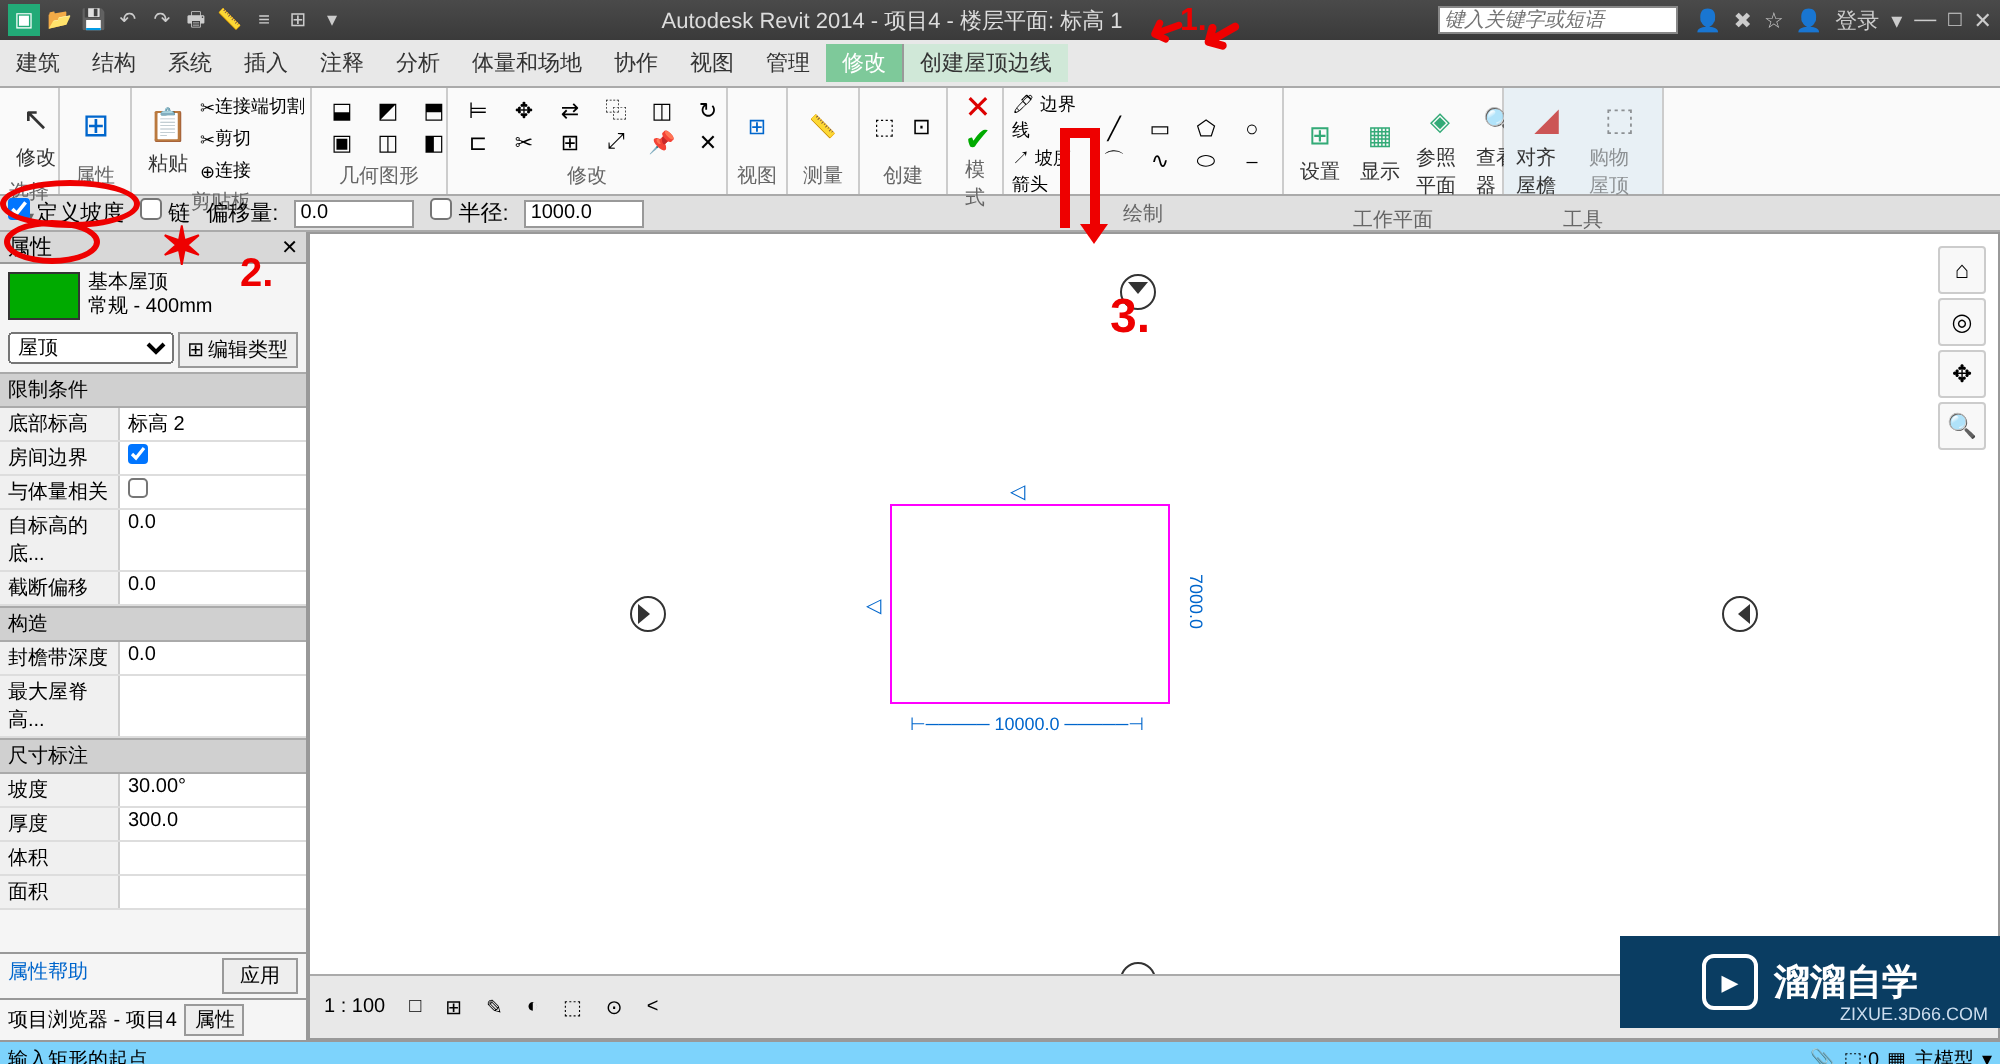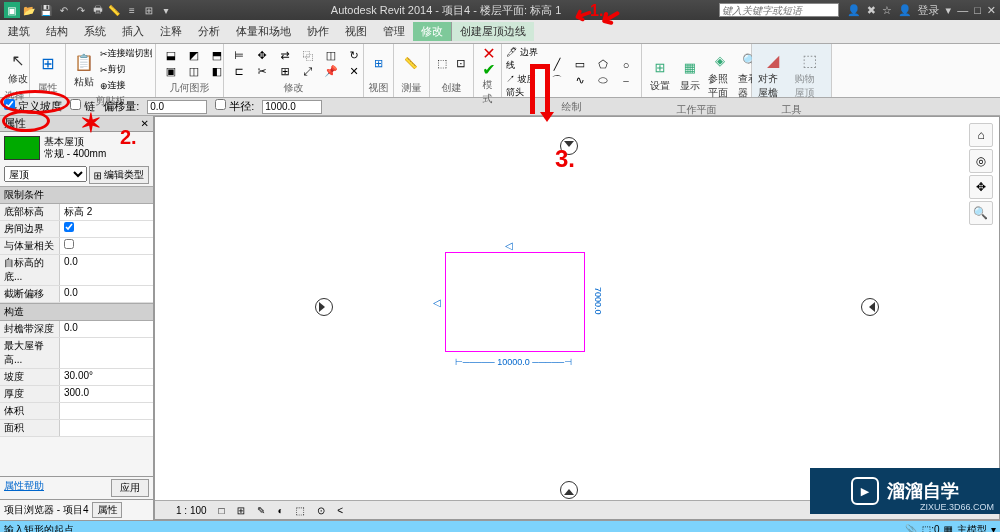--- a/index.html
+++ b/index.html
@@ -42,21 +42,21 @@
     .props-selector { display: flex; padding: 2px 4px; gap: 2px; }
     .props-selector select { flex: 1; font-size: 10px; height: 16px; }
     .props-selector .edit-type { font-size: 10px; padding: 1px 4px; border: 1px solid #999; background: #eee; display: flex; align-items: center; gap: 2px; }
     .props-table { flex: 1; overflow-y: auto; font-size: 10px; }
     .props-section { background: #d0d0d0; padding: 1px 4px; font-weight: normal; border-top: 1px solid #aaa; border-bottom: 1px solid #aaa; }
     .props-row { display: flex; border-bottom: 1px solid #ddd; }
     .props-row .label { width: 60px; padding: 1px 4px; background: #f0f0f0; border-right: 1px solid #ccc; }
     .props-row .value { flex: 1; padding: 1px 4px; background: #fff; }
     .props-row .value input[type="checkbox"] { width: 10px; height: 10px; }
     .props-footer { padding: 2px 4px; display: flex; gap: 4px; border-top: 1px solid #999; }
-    .props-footer .help { color: #06c; text-decoration: underline; font-size: 10px; }
+    .props-footer .help { color: #06c; font-size: 10px; }
     .props-footer .apply { margin-left: auto; font-size: 10px; padding: 1px 8px; border: 1px solid #999; background: #eee; }
     .browser-tab { padding: 2px 4px; font-size: 10px; display: flex; align-items: center; gap: 4px; border-top: 1px solid #999; }
     .browser-tab .props-btn { border: 1px solid #999; padding: 0 4px; background: #eee; }
     
     .canvas { flex: 1; background: #fff; position: relative; border: 1px solid #999; }
     .elev-marker { position: absolute; width: 18px; height: 18px; border: 1px solid #333; border-radius: 50%; background: #fff; }
     .elev-marker::after { content: ''; position: absolute; width: 0; height: 0; }
     .elev-marker.top { left: 48%; top: 20px; }
     .elev-marker.top::after { border-left: 5px solid transparent; border-right: 5px solid transparent; border-top: 6px solid #333; left: 3px; top: 3px; }
     .elev-marker.bottom { left: 48%; bottom: 20px; }
@@ -68,21 +68,21 @@
     
     .sketch-rect { position: absolute; left: 290px; top: 135px; width: 140px; height: 100px; border: 1px solid #f0f; }
     .dim-h { position: absolute; left: 300px; top: 240px; font-size: 9px; color: #06c; }
     .dim-v { position: absolute; left: 438px; top: 170px; font-size: 9px; color: #06c; writing-mode: vertical-rl; }
     .drag-h { position: absolute; left: 350px; top: 123px; font-size: 10px; color: #06c; }
     .drag-v { position: absolute; left: 278px; top: 180px; font-size: 10px; color: #06c; }
     
     .nav-wheel { position: absolute; right: 6px; top: 6px; width: 24px; display: flex; flex-direction: column; gap: 2px; }
     .nav-wheel .nav-btn { width: 24px; height: 24px; border: 1px solid #ccc; background: #f8f8f8; border-radius: 2px; font-size: 12px; display:flex; align-items:center; justify-content:center; }
     
-    .view-controls { position: absolute; bottom: 0; left: 0; right: 0; height: 19px; background: #e8e8e8; display: flex; align-items: center; padding: 0 18px; gap: 6px; font-size: 10px; border-top: 1px solid #aaa; }
+    .view-controls { position: absolute; bottom: 0; left: 0; right: 0; height: 32px; background: #e8e8e8; display: flex; align-items: center; padding: 0 4px; gap: 6px; font-size: 10px; border-top: 1px solid #aaa; }
     .view-controls .vc-item { padding: 0 3px; }
     
     .status-bar { height: 18px; background: #7dd3fc; display: flex; align-items: center; padding: 0 4px; font-size: 10px; border-top: 1px solid #999; }
     .status-bar .right { margin-left: auto; display: flex; gap: 4px; align-items: center; }
     
     
     .anno { position: absolute; color: #e00; font-weight: bold; pointer-events: none; z-index: 100; }
     .anno-arrow1 { left: 574px; top: 2px; font-size: 22px; transform: rotate(160deg); }
     .anno-1 { left: 590px; top: 2px; font-size: 16px; }
     .anno-arrow2 { left: 600px; top: 2px; font-size: 26px; transform: rotate(150deg); }
@@ -358,20 +358,21 @@
         </div>
         <div class="props-section">构造</div>
         <div class="props-row">
           <div class="label">封檐带深度</div>
           <div class="value">0.0</div>
         </div>
         <div class="props-row">
           <div class="label">最大屋脊高...</div>
           <div class="value"></div>
         </div>
+        <div class="props-section">尺寸标注</div>
         <div class="props-row">
           <div class="label">坡度</div>
           <div class="value">30.00°</div>
         </div>
         <div class="props-row">
           <div class="label">厚度</div>
           <div class="value">300.0</div>
         </div>
         <div class="props-row">
           <div class="label">体积</div>

